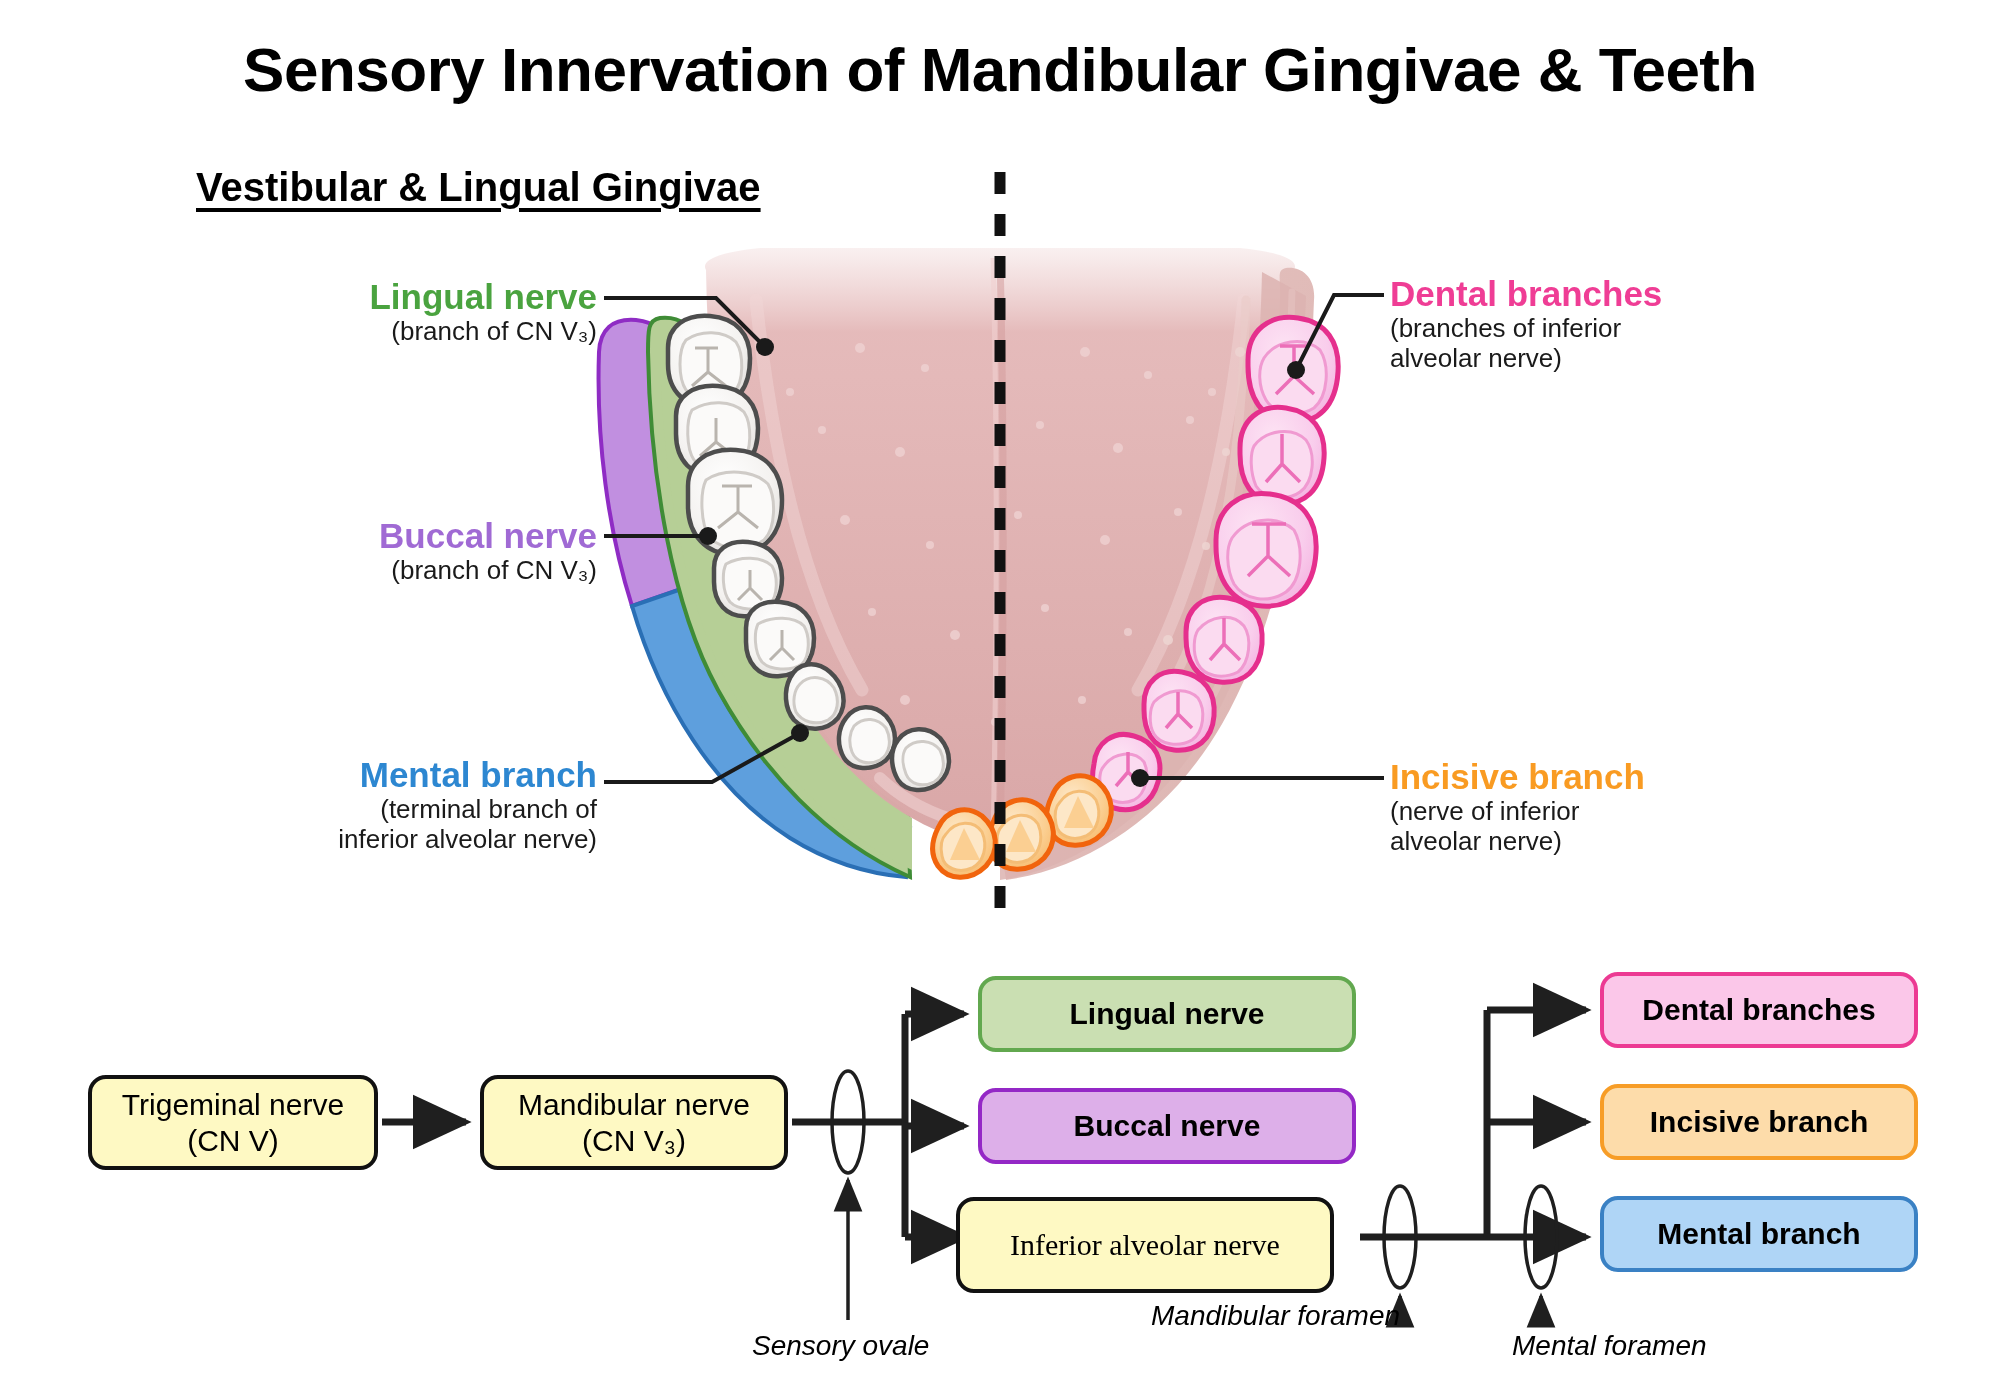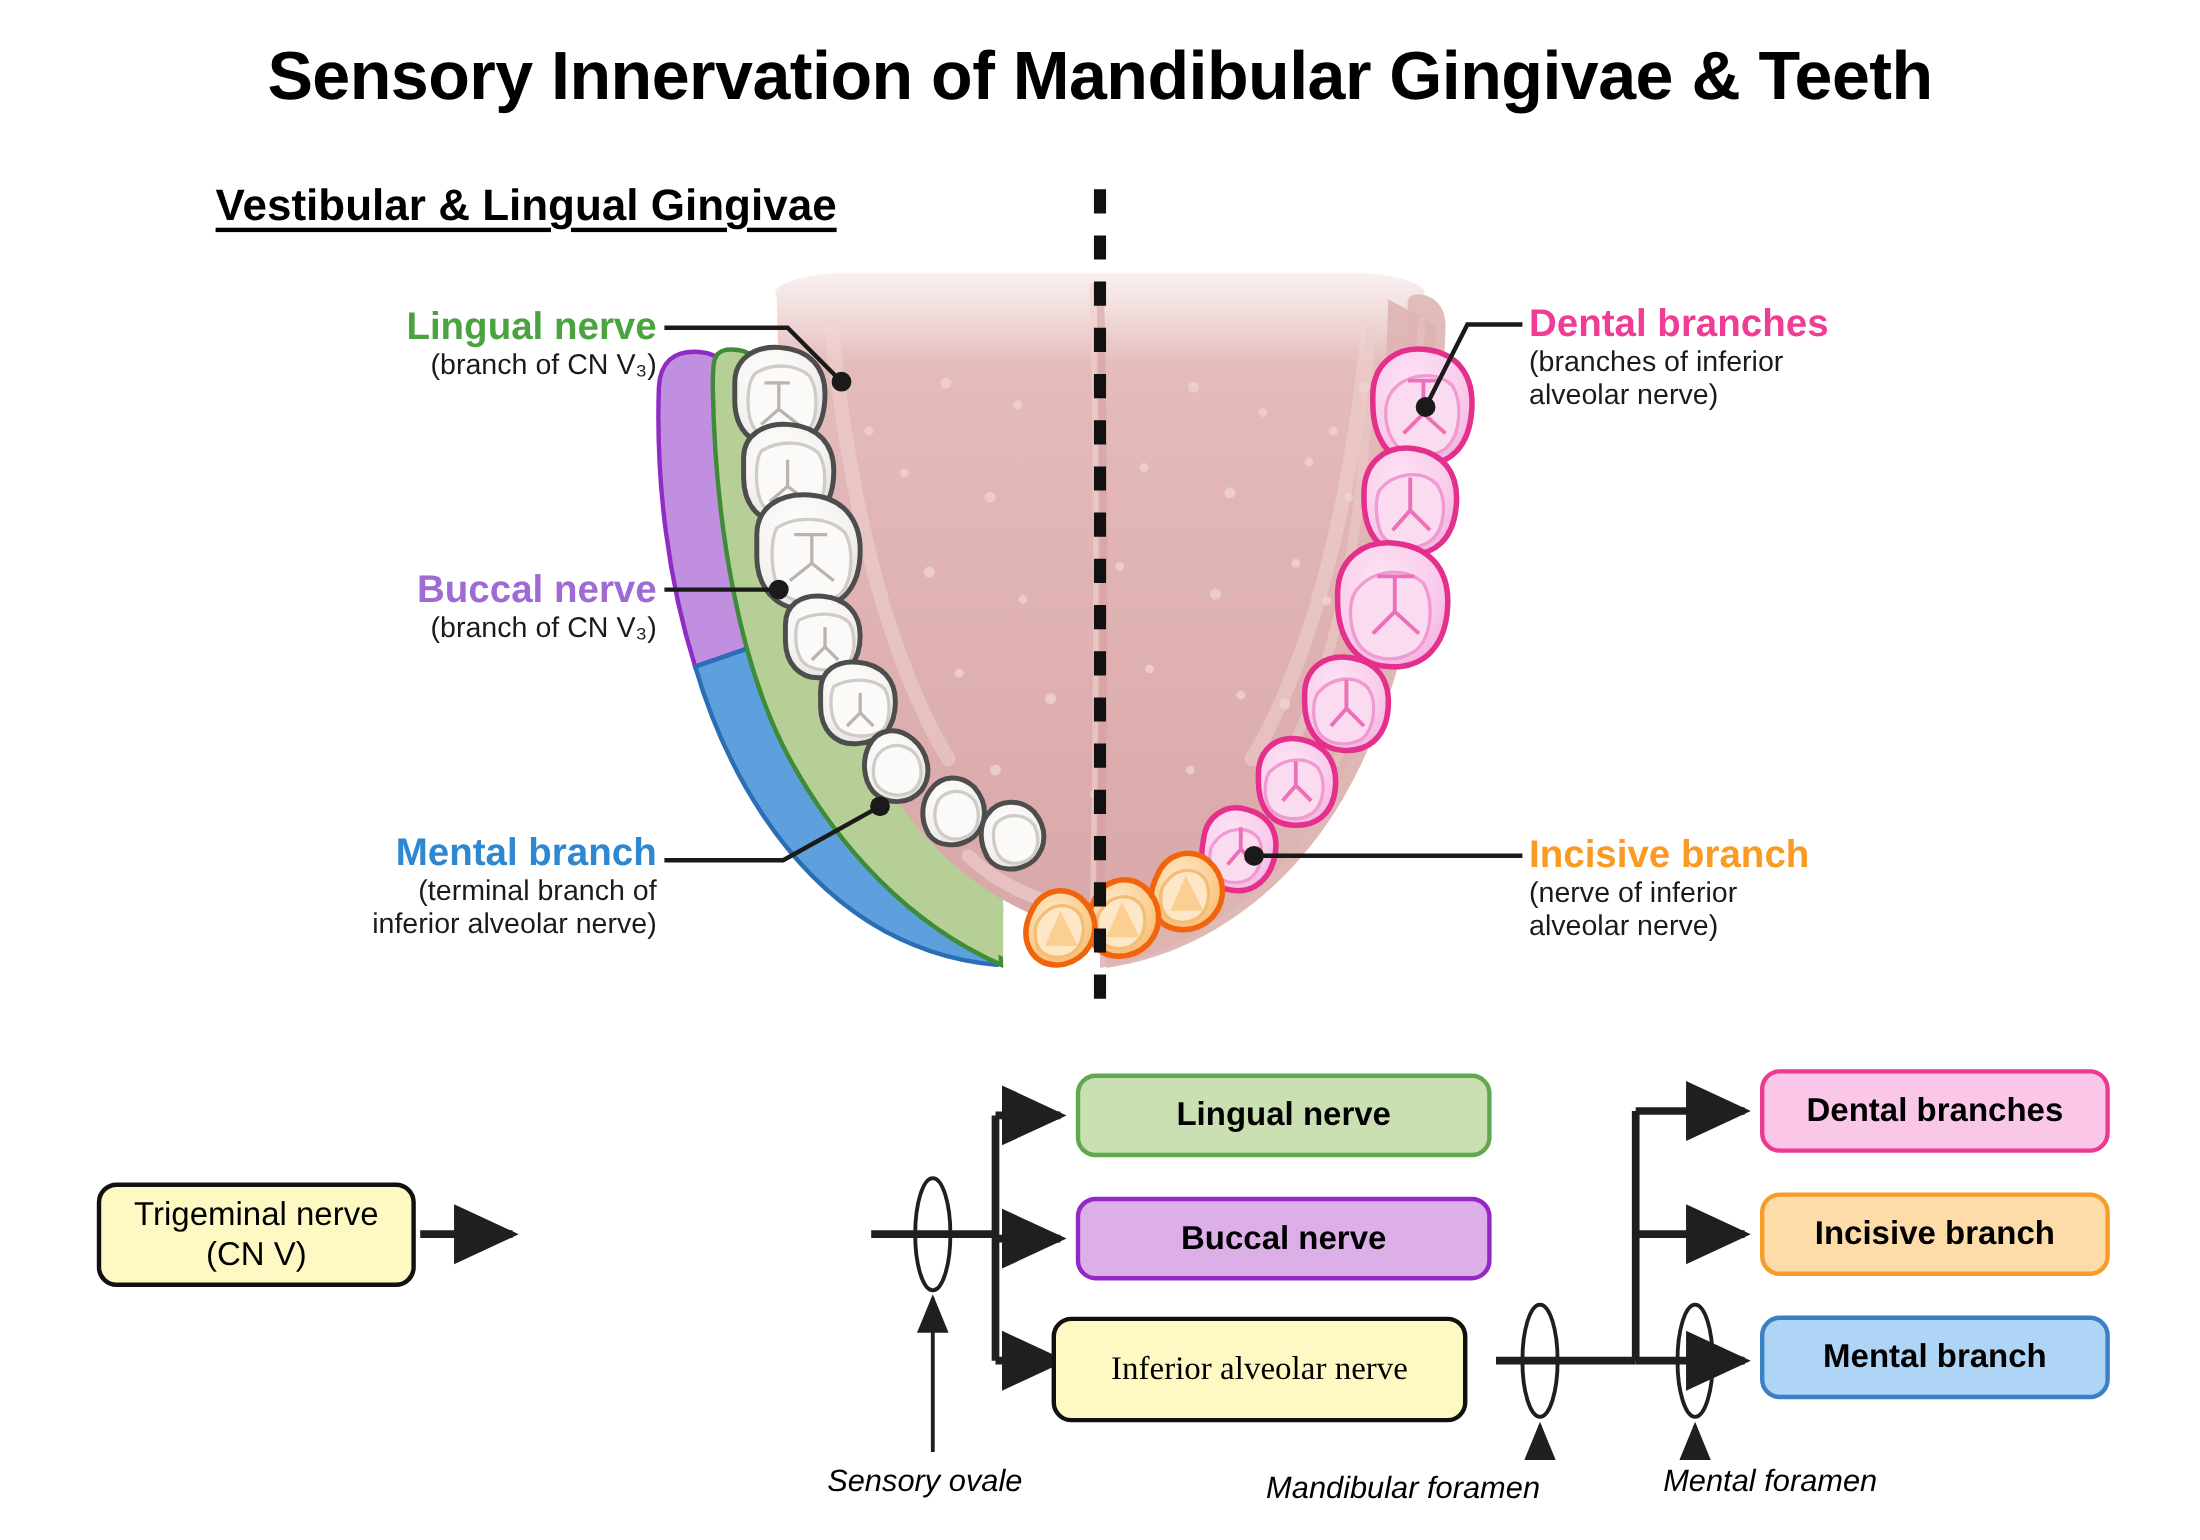--- a/index.html
+++ b/index.html
@@ -77,21 +77,21 @@
     background:#fddcaa;border:4px solid #f79d27;}
   #n-mentalbr{left:1600px;top:1196px;width:318px;height:76px;
     background:#afd5f6;border:4px solid #3a81c4;}
 
   .foramen-lbl{
     position:absolute;
     font-size:28px;font-style:italic;font-weight:normal;color:#000000;
     white-space:nowrap;
   }
   #fl-ovale{left:752px;top:1330px;}
-  #fl-mand{left:1151px;top:1337px;}
+  #fl-mand{left:1151px;top:1300px;}
   #fl-mental{left:1512px;top:1330px;}
 </style>
 </head>
 <body>
 
 <div id="root">
 
   <div class="title">Sensory Innervation of Mandibular Gingivae &amp; Teeth</div>
 
   <div class="sec-head" id="sec-left">Vestibular &amp; Lingual Gingivae</div>
@@ -421,20 +421,26 @@
     </g>
   </svg>
 
   <div class="fnode plain" id="n-trigeminal">
     <div>
       <span>Trigeminal nerve</span><br>
       <span>(CN V)</span>
     </div>
   </div>
 
+  <div class="fnode plain" id="n-mandibular">
+    <div>
+      <span>Mandibular nerve</span><br>
+      <span>(CN V₃)</span>
+    </div>
+  </div>
 
   <div class="fnode colored" id="n-lingual">
     <span>Lingual nerve</span>
   </div>
 
   <div class="fnode colored" id="n-buccal">
     <span>Buccal nerve</span>
   </div>
 
   <div class="fnode plain" id="n-ian">

